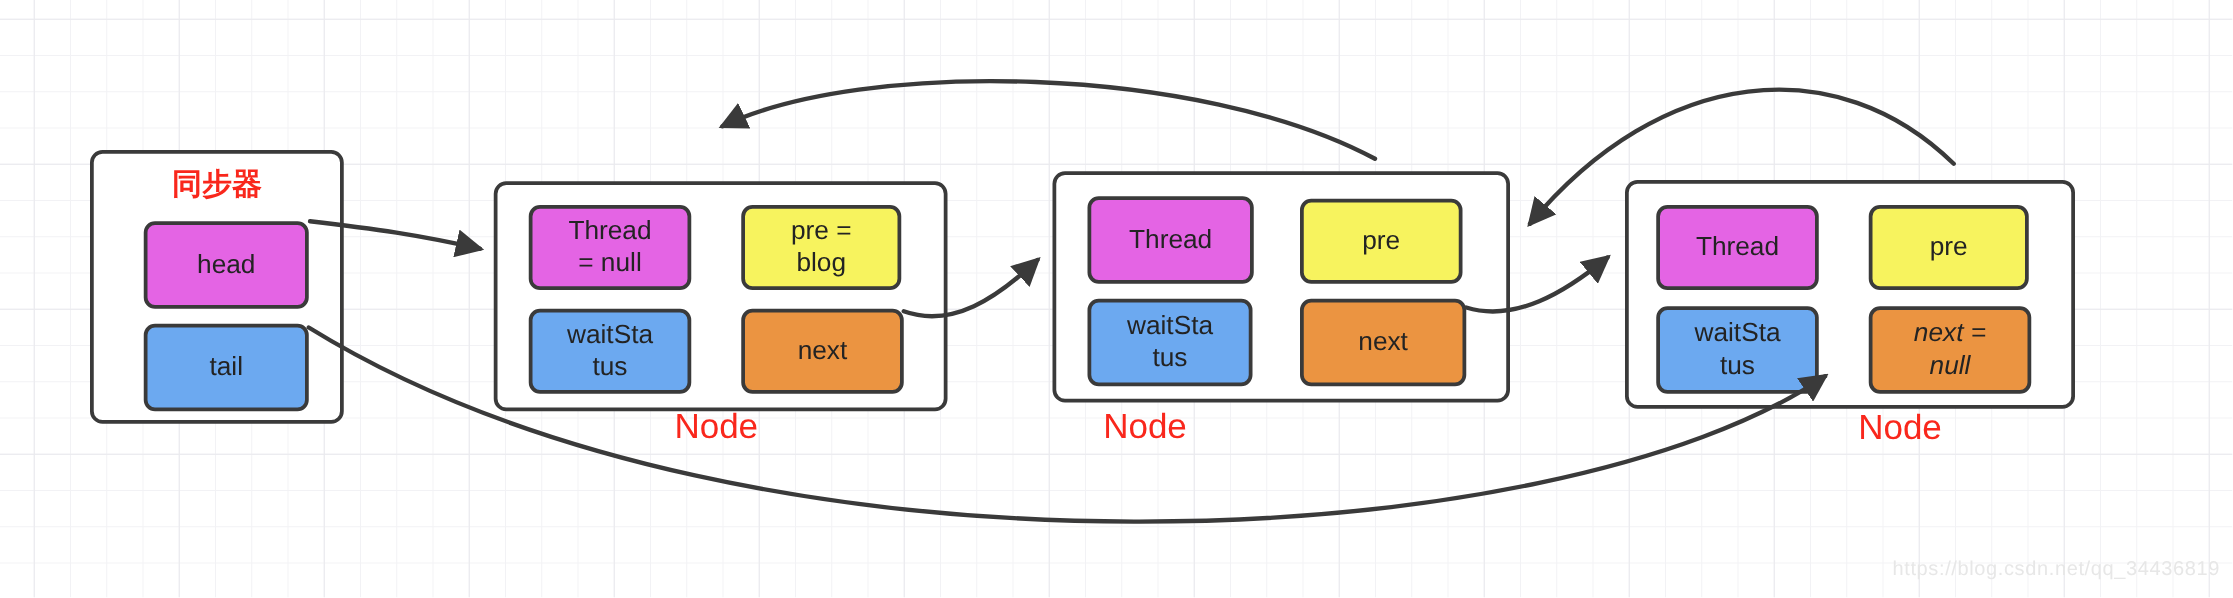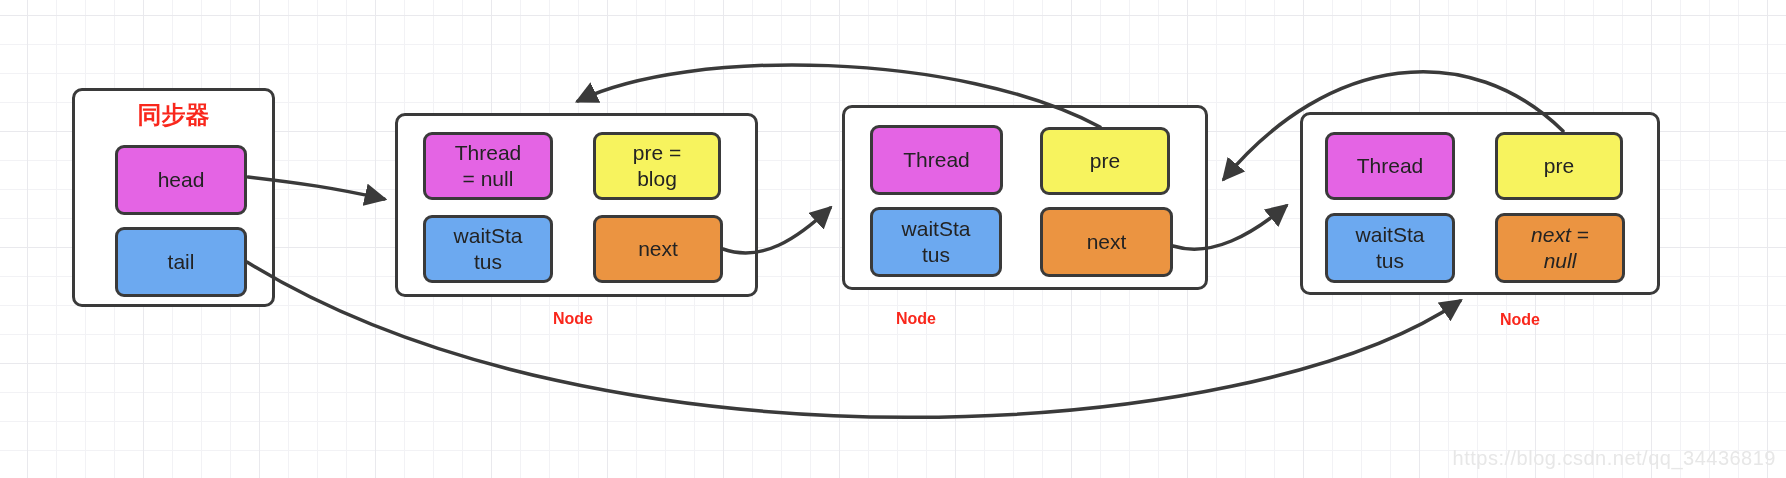--- a/index.html
+++ b/index.html
@@ -16,60 +16,62 @@
       linear-gradient(to bottom,#f2f2f5 1px,transparent 1px);
     background-size:116px 116px,116px 116px,29px 29px,29px 29px;
     background-position:27px 15px,27px 15px,27px 15px,27px 15px;
   }
   .outer-box{
     position:absolute;
     background:#ffffff;
     border:3px solid #3a3a3a;
     border-radius:10px;
     box-sizing:border-box;
+    margin-top:32px;
   }
   .field{
     position:absolute;
     border:3px solid #3a3a3a;
     border-radius:9px;
     box-sizing:border-box;
     display:flex;align-items:center;justify-content:center;
     font-size:21px;
     color:#232323;
     text-align:center;
     white-space:pre-line;
     line-height:1.25;
   }
   .red-label{
     position:absolute;
     color:#f9271c;
-    font-weight:bold;
-    font-size:16px;
+    font-weight:normal;
+    font-size:28px;
     transform:translateX(-50%);
     white-space:nowrap;
+    margin-top:15px;
   }
   .sync-title{
     position:absolute;
     left:0;right:0;top:8px;
     text-align:center;
     color:#f9271c;
     font-weight:bold;
     font-size:24px;
   }
   #arrow-layer{
     position:absolute;left:0;top:0;width:1786px;height:478px;
     pointer-events:none;
   }
   #arrow-layer path.edge{
     fill:none;stroke:#3a3a3a;stroke-width:3.5px;stroke-linecap:round;
   }
   .watermark{
     position:absolute;
     top:447px;right:10px;
-    font-size:20px;
+    font-size:16px;
     color:#e7e7e7;
     letter-spacing:.5px;
   }
 </style>
 </head>
 <body>
 
 <div id="canvas">
 
   <div class="outer-box" style="left:72px;top:88px;width:203px;height:219px;">

